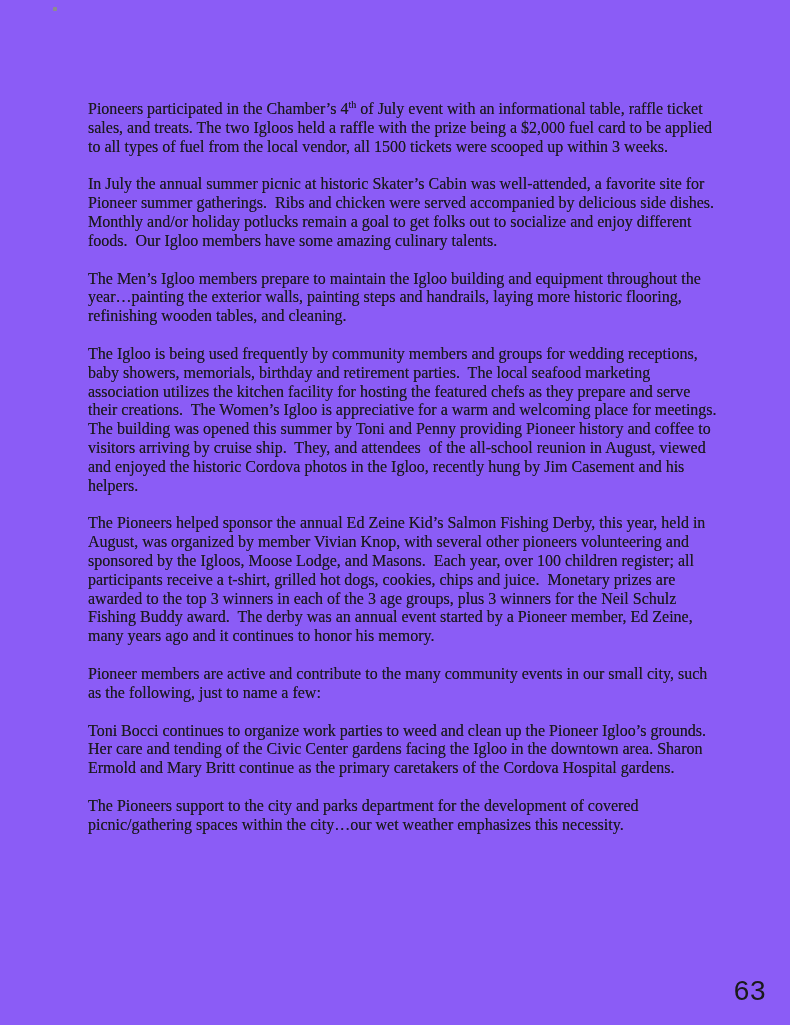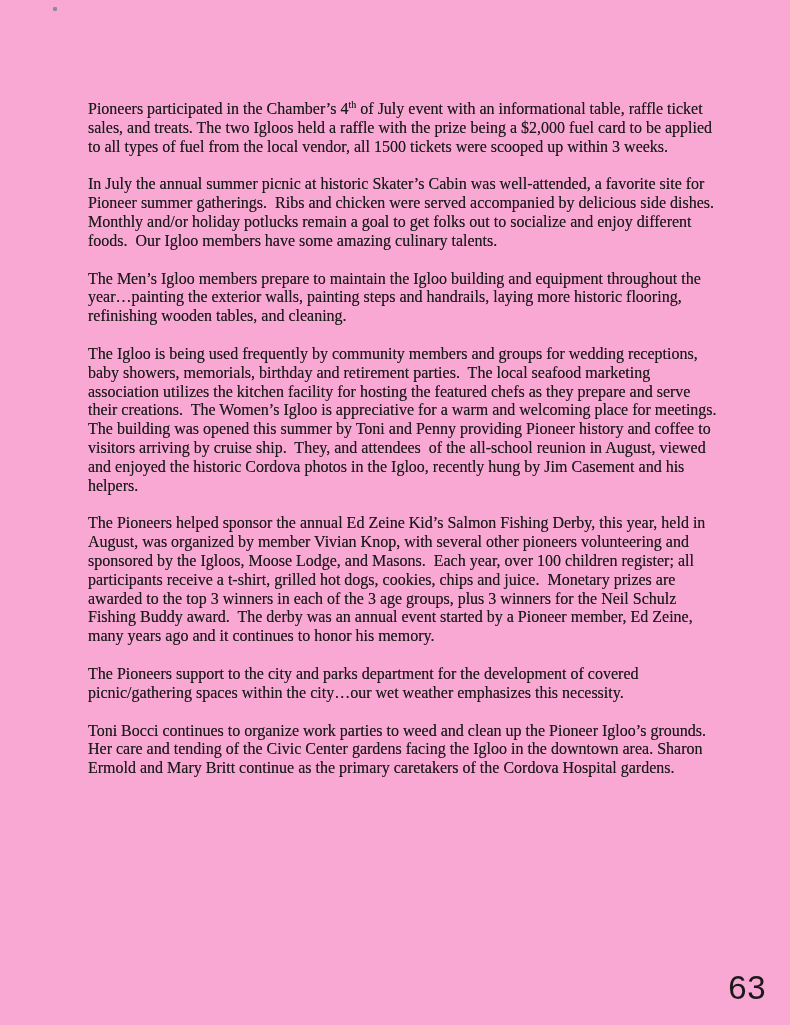--- a/index.html
+++ b/index.html
@@ -4,21 +4,21 @@
 <style>
   html, body {
     margin: 0;
     padding: 0;
     background: #ffffff;
   }
   .page {
     position: relative;
     width: 790px;
     height: 1025px;
-    background: #f9a8d4;
+    background: #8b5cf6;
     overflow: hidden;
     font-family: "Liberation Serif", "DejaVu Serif", serif;
     color: #1b1b1b;
   }
   .scan-speck {
     position: absolute;
     left: 53px;
     top: 7px;
     width: 4px;
     height: 4px;
@@ -41,21 +41,21 @@
   .content p sup {
     font-size: 10px;
     line-height: 0;
     vertical-align: super;
   }
   .page-number {
     position: absolute;
     right: 24px;
     bottom: 18px;
     font-family: "Liberation Sans", "DejaVu Sans", sans-serif;
-    font-size: 33px;
+    font-size: 28px;
     color: #1a1a1a;
     letter-spacing: 0.5px;
     margin-top: 24px;
   }
 </style>
 </head>
 <body>
 
 <div class="page">
 
@@ -66,23 +66,24 @@
     <p><span>Pioneers participated in the Chamber’s 4</span><sup>th</sup><span> of July event with an informational table, raffle ticket sales, and treats. The two Igloos held a raffle with the prize being a $2,000 fuel card to be applied to all types of fuel from the local vendor, all 1500 tickets were scooped up within 3 weeks.</span></p>
 
     <p>In July the annual summer picnic at historic Skater’s Cabin was well-attended, a favorite site for Pioneer summer gatherings.  Ribs and chicken were served accompanied by delicious side dishes.  Monthly and/or holiday potlucks remain a goal to get folks out to socialize and enjoy different foods.  Our Igloo members have some amazing culinary talents.</p>
 
     <p>The Men’s Igloo members prepare to maintain the Igloo building and equipment throughout the year…painting the exterior walls, painting steps and handrails, laying more historic flooring, refinishing wooden tables, and cleaning.</p>
 
     <p>The Igloo is being used frequently by community members and groups for wedding receptions, baby showers, memorials, birthday and retirement parties.  The local seafood marketing association utilizes the kitchen facility for hosting the featured chefs as they prepare and serve their creations.  The Women’s Igloo is appreciative for a warm and welcoming place for meetings.  The building was opened this summer by Toni and Penny providing Pioneer history and coffee to visitors arriving by cruise ship.  They, and attendees  of the all-school reunion in August, viewed and enjoyed the historic Cordova photos in the Igloo, recently hung by Jim Casement and his helpers.</p>
 
     <p>The Pioneers helped sponsor the annual Ed Zeine Kid’s Salmon Fishing Derby, this year, held in August, was organized by member Vivian Knop, with several other pioneers volunteering and sponsored by the Igloos, Moose Lodge, and Masons.  Each year, over 100 children register; all participants receive a t-shirt, grilled hot dogs, cookies, chips and juice.  Monetary prizes are awarded to the top 3 winners in each of the 3 age groups, plus 3 winners for the Neil Schulz Fishing Buddy award.  The derby was an annual event started by a Pioneer member, Ed Zeine, many years ago and it continues to honor his memory.</p>
 
+    <p>Pioneer members are active and contribute to the many community events in our small city, such as the following, just to name a few:</p>
 
 
+    <p>Toni Bocci continues to organize work parties to weed and clean up the Pioneer Igloo’s grounds. Her care and tending of the Civic Center gardens facing the Igloo in the downtown area. Sharon Ermold and Mary Britt continue as the primary caretakers of the Cordova Hospital gardens.</p>
+
     <p>The Pioneers support to the city and parks department for the development of covered picnic/gathering spaces within the city…our wet weather emphasizes this necessity.</p>
-
-    <p>Toni Bocci continues to organize work parties to weed and clean up the Pioneer Igloo’s grounds. Her care and tending of the Civic Center gardens facing the Igloo in the downtown area. Sharon Ermold and Mary Britt continue as the primary caretakers of the Cordova Hospital gardens.</p>
 
   </div>
 
   <div class="page-number">63</div>
 
 </div>
 
 </body></html>

